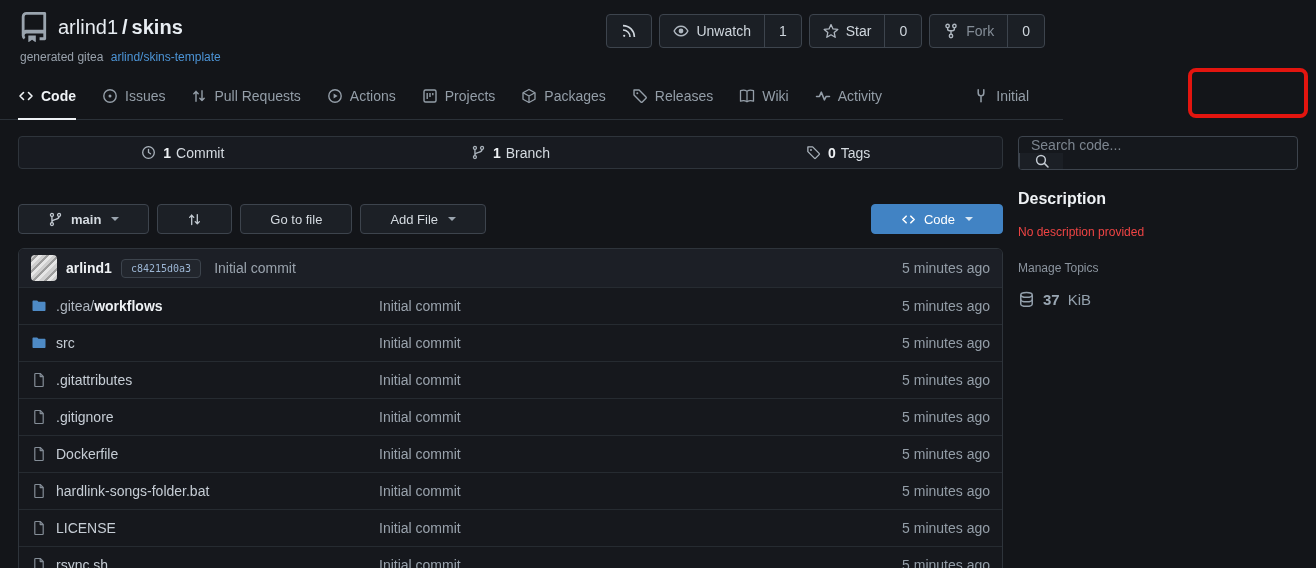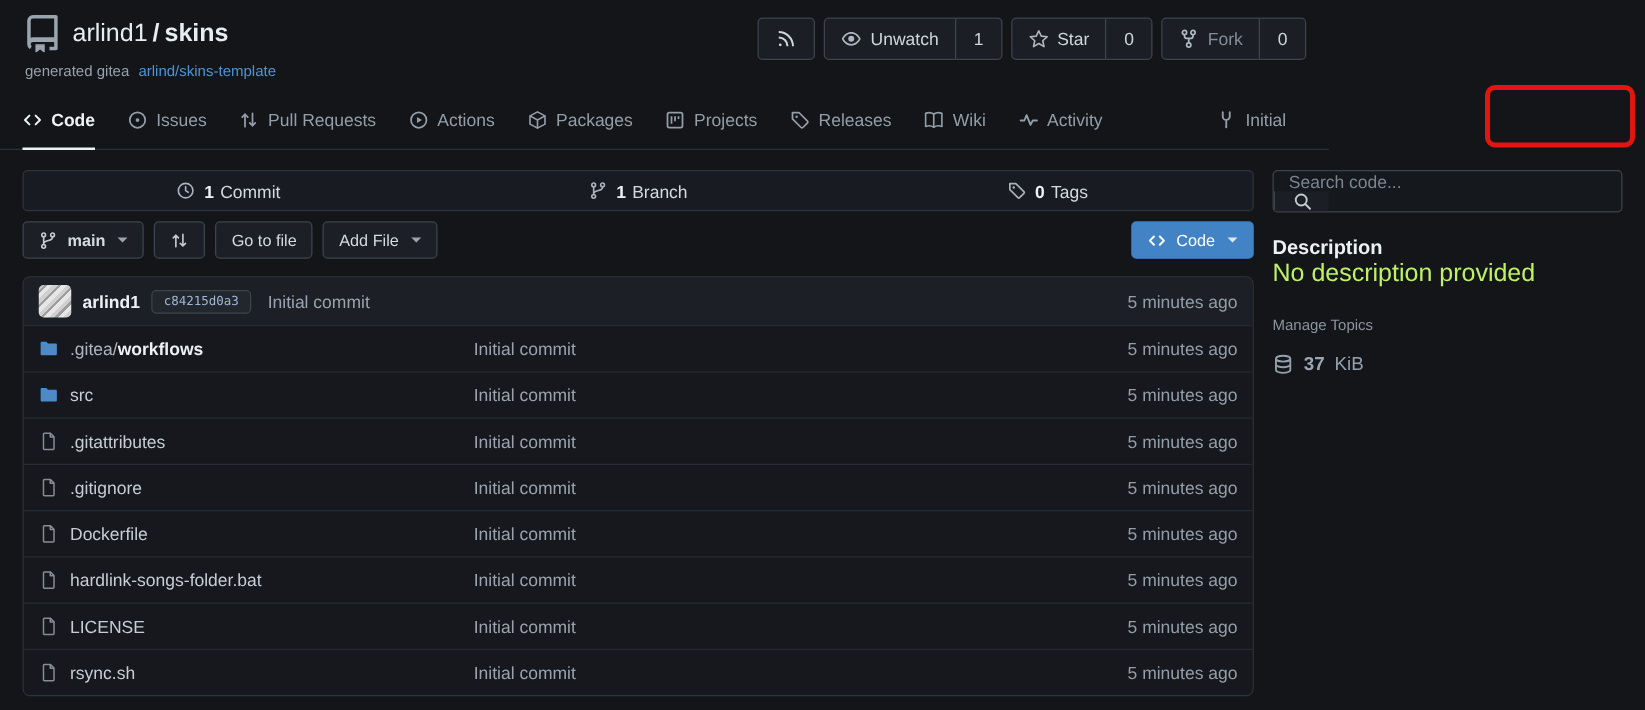--- a/index.html
+++ b/index.html
@@ -55,22 +55,22 @@
   .summary-bar { display: flex; height: 33px; background: #181b21; border: 1px solid #2e343b;
     border-radius: 4px; }
   .summary-cell { flex: 1; display: flex; align-items: center; justify-content: center; gap: 5px;
     font-size: 14px; color: #d4dae0; cursor: pointer; }
   .summary-cell .ic { color: #aab3bc; display: flex; margin-right: 2px; }
   .summary-cell b { font-weight: 700; color: #eef1f4; }
 
   
   .toolbar { display: flex; align-items: center; gap: 8px; margin-top: 8px; }
   .tbtn { background: #1c2026; border: 1px solid #3d444d; border-radius: 4px; height: 30px;
-    display: flex; align-items: center; gap: 8px; padding: 0 12px; font-size: 13px;
-    color: #d4dae0; cursor: pointer; }
+    display: flex; align-items: center; gap: 8px; padding: 0 29px; font-size: 13px;
+    color: #d4dae0; cursor: pointer; margin-top: 27px; }
   .tbtn .ic { display: flex; color: #c3cad2; }
   .tbtn.branch b { font-weight: 700; }
   .caret { width: 0; height: 0; border-left: 4px solid transparent; border-right: 4px solid transparent;
     border-top: 4px solid #9aa4ae; margin-left: 2px; }
   .code-btn { margin-left: auto; background: #4183c4; border: 1px solid #4183c4; color: #fff; }
   .code-btn .ic { color: #fff; }
   .code-btn .caret { border-top-color: #d9e8f5; }
 
   
   .file-table { margin-top: 14px; border: 1px solid #2e343b; border-radius: 6px; overflow: hidden; }
@@ -98,21 +98,21 @@
 
   
   .search-box { display: flex; height: 34px; border: 1px solid #3d444d; border-radius: 4px;
     overflow: hidden; background: #15181d; flex-direction: column; }
   .search-box input { flex: 1; background: transparent; border: none; outline: none;
     padding: 0 12px; font-size: 14px; color: #d7dde3; font-family: "Liberation Sans", sans-serif; }
   .search-box input::placeholder { color: #7c858f; }
   .search-btn { width: 44px; border-left: 1px solid #3d444d; display: flex; align-items: center;
     justify-content: center; background: #1b1f25; cursor: pointer; color: #c3cad2; }
   .desc-title { margin-top: 20px; font-size: 16px; font-weight: 700; color: #eef1f4; }
-  .desc-text { margin-top: 0; font-size: 20px; color: #bef264; }
+  .desc-text { margin-top: 17px; font-size: 12px; color: #ef4444; }
   .manage-topics { margin-top: 22px; font-size: 12px; color: #8b949e; cursor: pointer; }
   .repo-size { margin-top: 16px; display: flex; align-items: center; gap: 8px; font-size: 15px;
     color: #93a0ac; }
   .repo-size .num { font-weight: 700; color: #9aa7b3; }
   svg { display: block; }
 </style>
 </head>
 <body>
 
 <div class="page">
@@ -213,35 +213,35 @@
       <span class="ic">
         <svg width="16" height="16" viewBox="0 0 16 16" fill="none" stroke="currentColor" stroke-width="1.4">
             <circle cx="8" cy="8" r="6.2"></circle>
             <path d="M6.6 5.6v4.8L10.6 8z" fill="currentColor" stroke="none"></path>
           </svg>
       </span>
       <span>Actions</span>
     </a>
     <a class="tab">
       <span class="ic">
+        <svg width="16" height="16" viewBox="0 0 16 16" fill="none" stroke="currentColor" stroke-width="1.4">
+            <rect x="2" y="2" width="12" height="12" rx="1.5"></rect>
+            <path d="M5.2 5v6M8 5v4M10.8 5v2.2"></path>
+          </svg>
+      </span>
+      <span>Projects</span>
+    </a>
+    <a class="tab">
+      <span class="ic">
         <svg width="16" height="16" viewBox="0 0 16 16" fill="none" stroke="currentColor" stroke-width="1.3" stroke-linejoin="round">
             <path d="M8 1.5 14 4.7v6.6L8 14.5 2 11.3V4.7z"></path>
             <path d="M2 4.7 8 8l6-3.3M8 8v6.5"></path>
           </svg>
       </span>
       <span>Packages</span>
-    </a>
-    <a class="tab">
-      <span class="ic">
-        <svg width="16" height="16" viewBox="0 0 16 16" fill="none" stroke="currentColor" stroke-width="1.4">
-            <rect x="2" y="2" width="12" height="12" rx="1.5"></rect>
-            <path d="M5.2 5v6M8 5v4M10.8 5v2.2"></path>
-          </svg>
-      </span>
-      <span>Projects</span>
     </a>
     <a class="tab">
       <span class="ic">
         <svg width="16" height="16" viewBox="0 0 16 16" fill="none" stroke="currentColor" stroke-width="1.4" stroke-linejoin="round">
             <path d="M2 2h5.1L14 8.9a1 1 0 0 1 0 1.4l-3.7 3.7a1 1 0 0 1-1.4 0L2 7.1z"></path>
             <circle cx="5.3" cy="5.3" r="1" fill="currentColor" stroke="none"></circle>
           </svg>
       </span>
       <span>Releases</span>
     </a>

